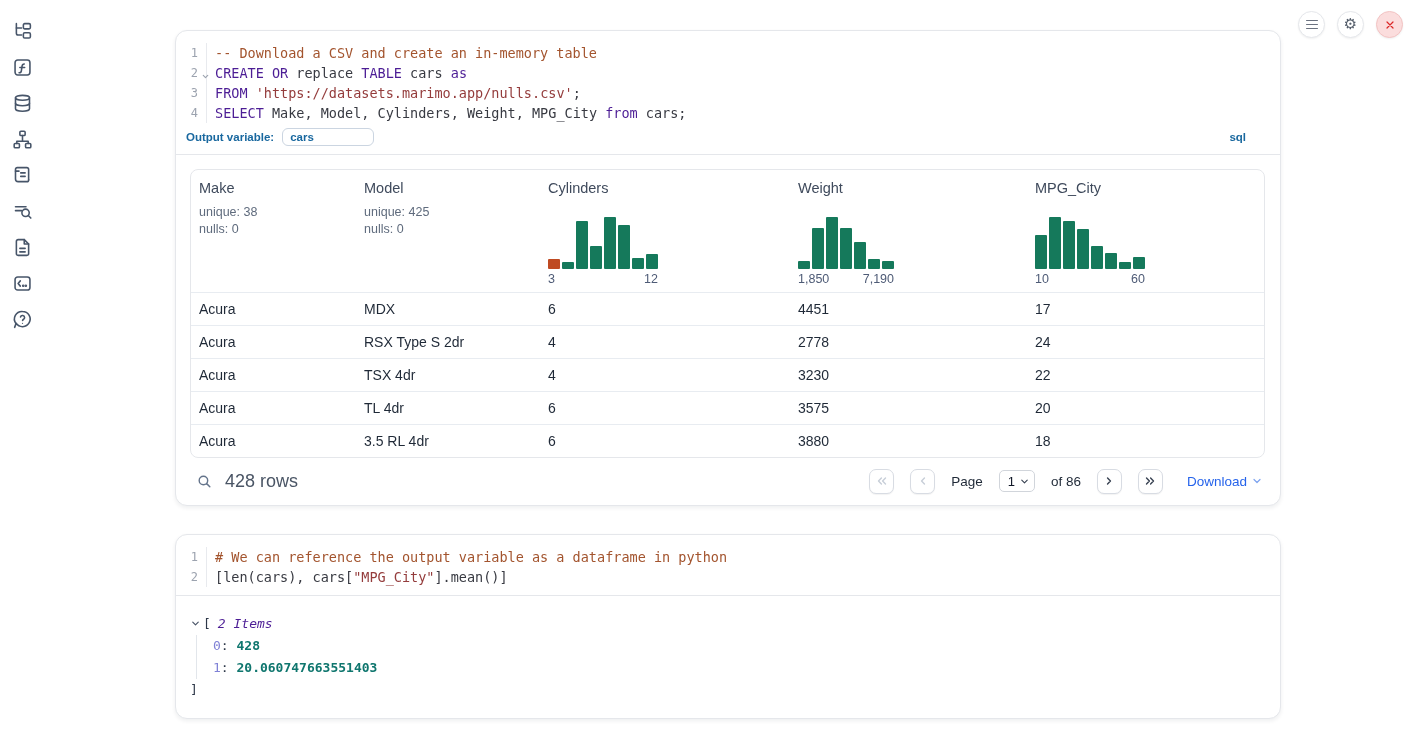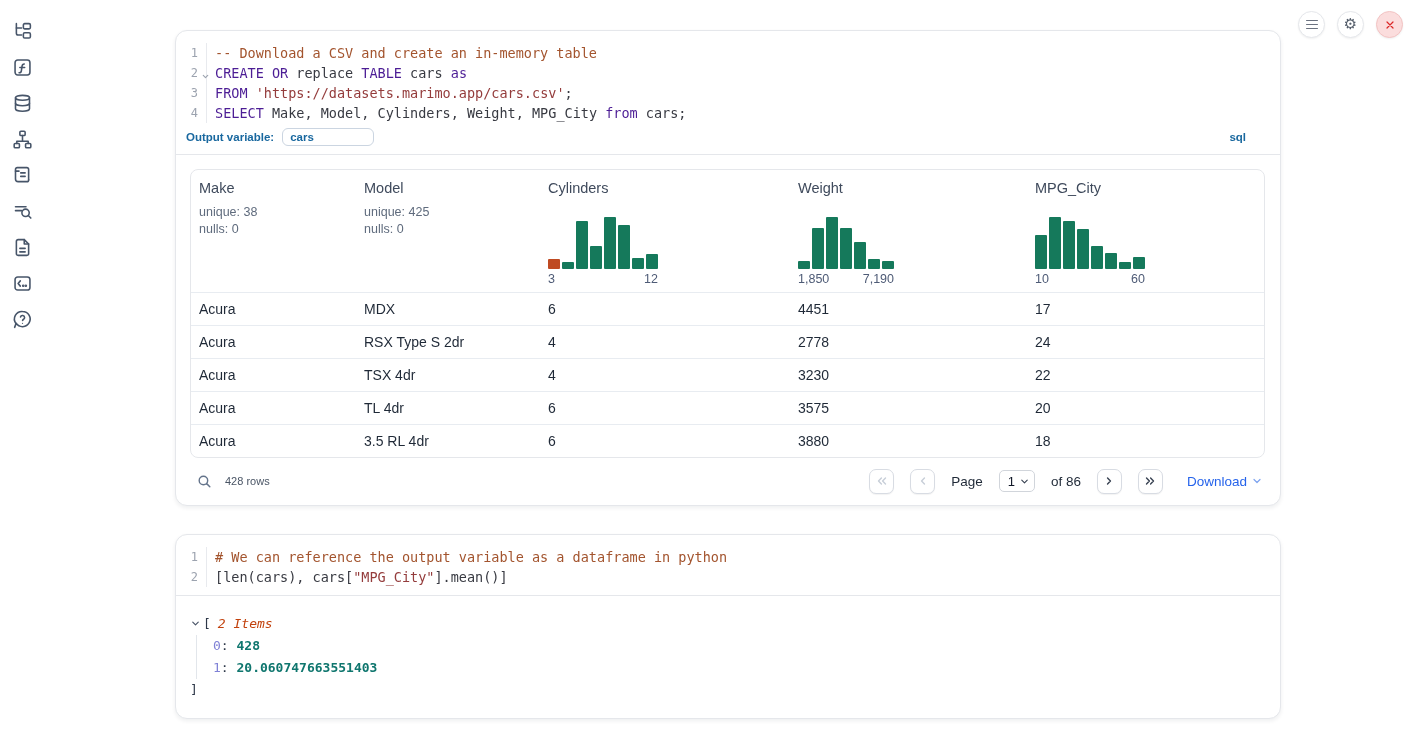--- a/index.html
+++ b/index.html
@@ -64,21 +64,21 @@
   .hist { display:flex; align-items:flex-end; gap:2px; height:52px; }
   .hist .bar { width:12px; border-radius:1px; }
   .hist-labels { display:flex; justify-content:space-between; font-size:12.5px; color:#4e5b76; margin-top:3px; }
   .trow { height:33px; align-items:center; border-top:1px solid #e8ecf1; font-size:14px; color:#1f2937; }
   .trow > div { padding-left:8px; white-space:nowrap; }
 
   
   .tfoot { display:flex; align-items:center; height:42px; padding:4px 2px 0 6px; }
   .search-btn { border:none; background:none; color:#64748b; cursor:pointer; display:flex; padding:0; }
   .search-btn svg { width:17px; height:17px; }
-  .row-count { margin-left:12px; font-size:11px; color:#4a5565; }
+  .row-count { margin-left:12px; font-size:18px; color:#4a5565; }
   .pager { margin-left:auto; display:flex; align-items:center; gap:16px; }
   .pg-btn { width:25px; height:25px; border:1px solid #d8dce3; border-radius:7px; background:#fff;
             box-shadow:0 1px 1px rgba(0,0,0,.05); display:flex; align-items:center; justify-content:center;
             color:#374151; cursor:pointer; }
   .pg-btn svg { width:14px; height:14px; }
   .pg-btn.disabled { color:#c7ced8; cursor:default; }
   .pg-text { font-size:13.5px; color:#1f2937; }
   .page-select { display:inline-flex; align-items:center; gap:4px; height:22px; padding:0 4px 0 8px;
                  border:1px solid #d1d5db; border-radius:5px; font-size:13px; color:#111827;
                  background:#fff; cursor:pointer; }
@@ -86,21 +86,21 @@
   .download { display:inline-flex; align-items:center; gap:4px; margin-left:8px; color:#2563eb;
               font-size:13.5px; text-decoration:none; cursor:pointer; }
   .download svg { width:12px; height:12px; color:#7ea4ef; }
 
   
   .py-output { border-top:1px solid #e5e7eb; padding:17px 14px 18px 14px;
                font-family:"DejaVu Sans Mono",monospace; font-size:13px; color:#2d3748; }
   .tree-row { display:flex; align-items:center; height:20px; }
   .tree-chevron { color:#4a5568; display:flex; margin-right:2px; cursor:pointer; }
   .tree-chevron svg { width:11px; height:11px; }
-  .tree-items-label { font-style:italic; color:#c2410c; margin-left:7px; }
+  .tree-items-label { font-style:italic; color:#4c1d95; margin-left:7px; }
   .tree-children { border-left:1px solid #e2e6eb; margin:2px 0 0 6px; padding-left:16px; }
   .tree-entry { height:22px; line-height:22px; }
   .tree-key { color:#7f81d6; }
   .tree-val { font-weight:bold; color:#0f766e; }
   .tree-close { height:20px; line-height:20px; margin-top:1px; }
 </style>
 </head>
 <body>
 
 <div class="page">
@@ -201,21 +201,21 @@
             <div class="code"><span class="tok-com">-- Download a CSV and create an in-memory table</span></div>
           </div>
           <div class="code-line">
             <div class="gutter">2<span class="fold"><svg viewBox="0 0 24 24" fill="none" stroke="currentColor" stroke-width="3" stroke-linecap="round" stroke-linejoin="round">
                   <path d="m6 9 6 6 6-6"></path>
                 </svg></span></div>
             <div class="code"><span class="tok-kw">CREATE</span><span class="tok-pl"> </span><span class="tok-kw">OR</span><span class="tok-pl"> replace </span><span class="tok-kw">TABLE</span><span class="tok-pl"> cars </span><span class="tok-kw">as</span></div>
           </div>
           <div class="code-line">
             <div class="gutter">3</div>
-            <div class="code"><span class="tok-kw">FROM</span><span class="tok-pl"> </span><span class="tok-str">'https://datasets.marimo.app/cars.csv'</span><span class="tok-pl">;</span></div>
+            <div class="code"><span class="tok-kw">FROM</span><span class="tok-pl"> </span><span class="tok-str">'https://datasets.marimo.app/nulls.csv'</span><span class="tok-pl">;</span></div>
           </div>
           <div class="code-line">
             <div class="gutter">4</div>
             <div class="code"><span class="tok-kw">SELECT</span><span class="tok-pl"> Make, Model, Cylinders, Weight, MPG_City </span><span class="tok-kw">from</span><span class="tok-pl"> cars;</span></div>
           </div>
         </div>
 
       <div class="outvar">
         <span class="ov-label">Output variable:</span>
         <input class="ov-input" value="cars" style="">

